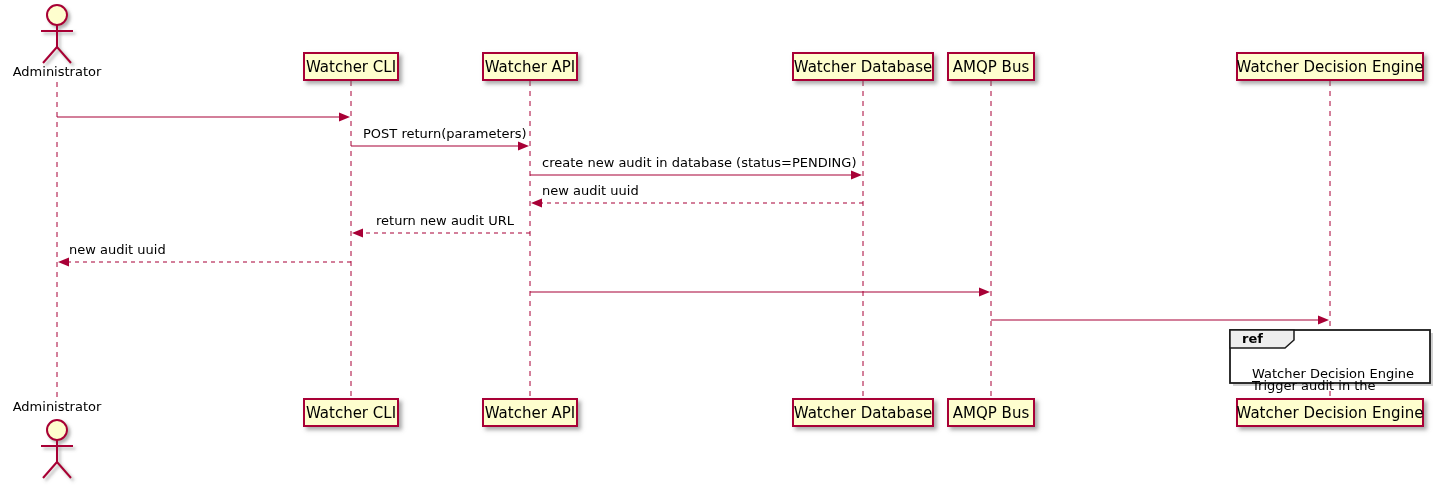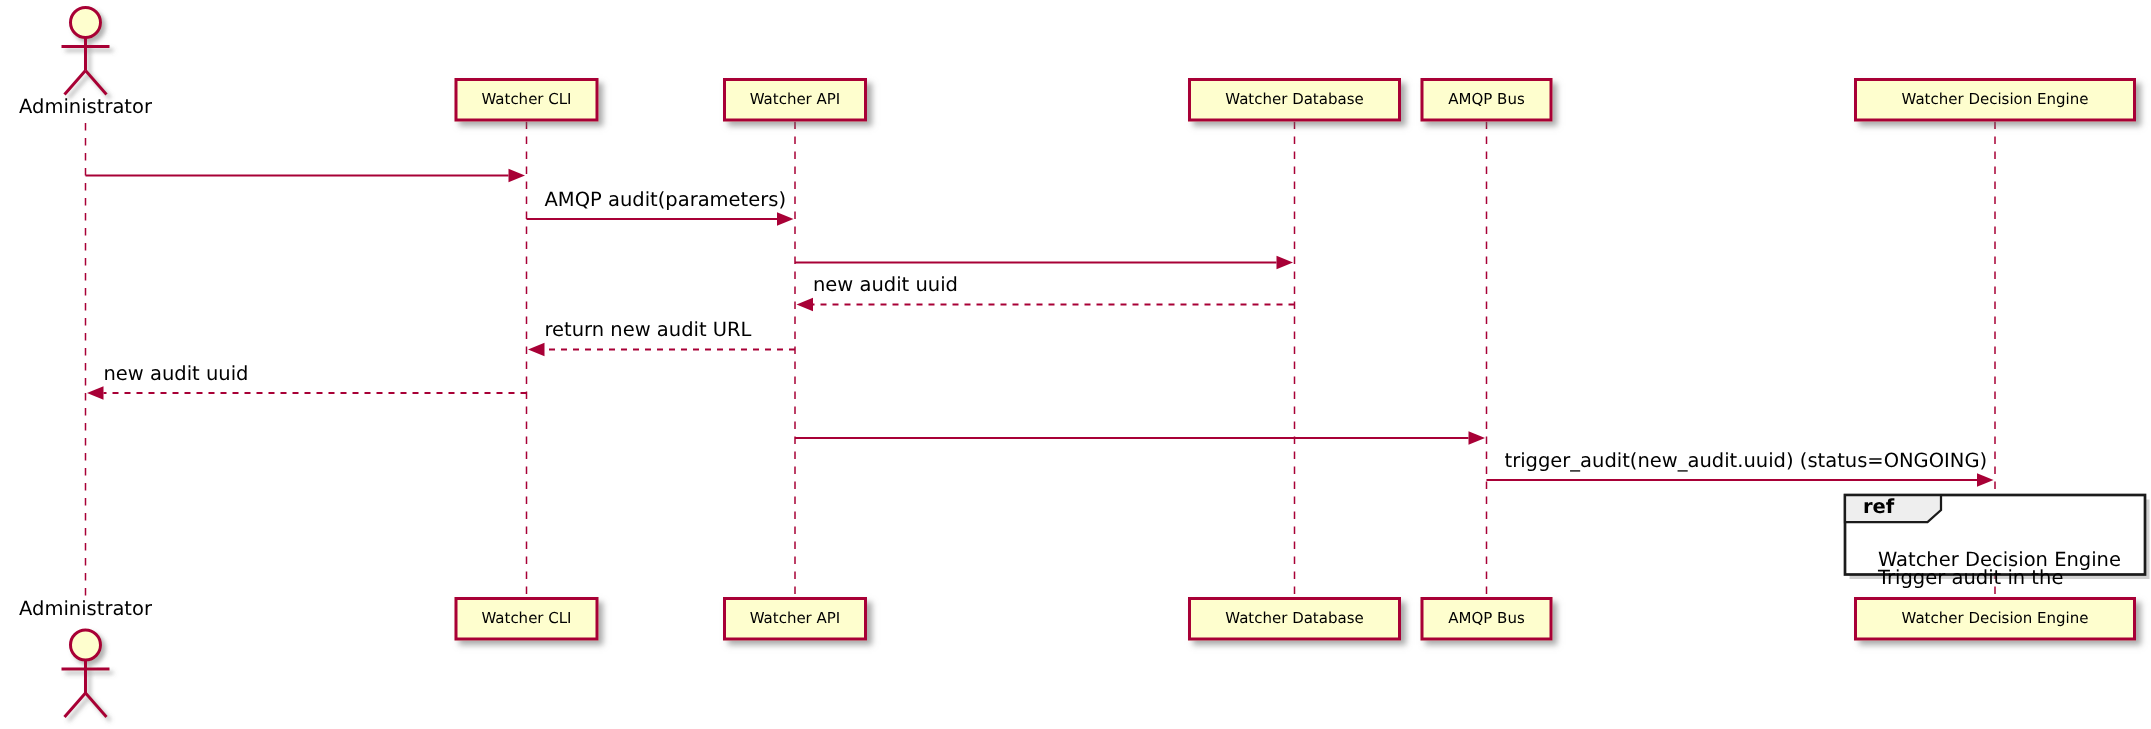--- a/index.html
+++ b/index.html
@@ -24,21 +24,21 @@
   }
   .pbox {
     position: absolute;
     box-sizing: border-box;
     background: #FEFECE;
     border: 2px solid #A80036;
     box-shadow: 3px 3px 4px rgba(100,100,100,0.55);
     display: flex;
     align-items: center;
     justify-content: center;
-    font-size: 10px;
+    font-size: 15px;
     color: #000000;
     white-space: nowrap;
   }
   .alabel {
     position: absolute;
     width: 160px;
     text-align: center;
     font-size: 13px;
     color: #000000;
     white-space: nowrap;
@@ -124,22 +124,22 @@
       <div class="pbox" style="left: 303px; top: 52px; width: 96px; height: 29px;">Watcher CLI</div>
       <div class="pbox" style="left: 303px; top: 398px; width: 96px; height: 29px;">Watcher CLI</div>
       <div class="pbox" style="left: 482px; top: 52px; width: 96px; height: 29px;">Watcher API</div>
       <div class="pbox" style="left: 482px; top: 398px; width: 96px; height: 29px;">Watcher API</div>
       <div class="pbox" style="left: 792px; top: 52px; width: 142px; height: 29px;">Watcher Database</div>
       <div class="pbox" style="left: 792px; top: 398px; width: 142px; height: 29px;">Watcher Database</div>
       <div class="pbox" style="left: 947px; top: 52px; width: 88px; height: 29px;">AMQP Bus</div>
       <div class="pbox" style="left: 947px; top: 398px; width: 88px; height: 29px;">AMQP Bus</div>
       <div class="pbox" style="left: 1236px; top: 52px; width: 188px; height: 29px;">Watcher Decision Engine</div>
       <div class="pbox" style="left: 1236px; top: 398px; width: 188px; height: 29px;">Watcher Decision Engine</div>
-      <div class="msglabel" style="left: 363px; top: 126px;">AMQP audit(parameters)</div>
+      <div class="msglabel" style="left: 363px; top: 126px;">POST return(parameters)</div>
+      <div class="msglabel" style="left: 542px; top: 155px;">create new audit in database (status=PENDING)</div>
       <div class="msglabel" style="left: 542px; top: 183px;">new audit uuid</div>
-      <div class="msglabel" style="left: 363px; top: 213px;">return new audit URL</div>
+      <div class="msglabel" style="left: 376px; top: 213px;">return new audit URL</div>
       <div class="msglabel" style="left: 69px; top: 242px;">new audit uuid</div>
-      <div class="msglabel" style="left: 1003px; top: 300px;">trigger_audit(new_audit.uuid) (status=ONGOING)</div>
       <div class="ref-kw" style="left: 1242px; top: 331px;">ref</div>
       <div class="ref-line" style="left: 1252px; top: 350px; margin-top: 28px;">Trigger audit in the</div>
       <div class="ref-line" style="left: 1252px; top: 366px;">Watcher Decision Engine</div>
     </div>
 </div>
 
 </body></html>

